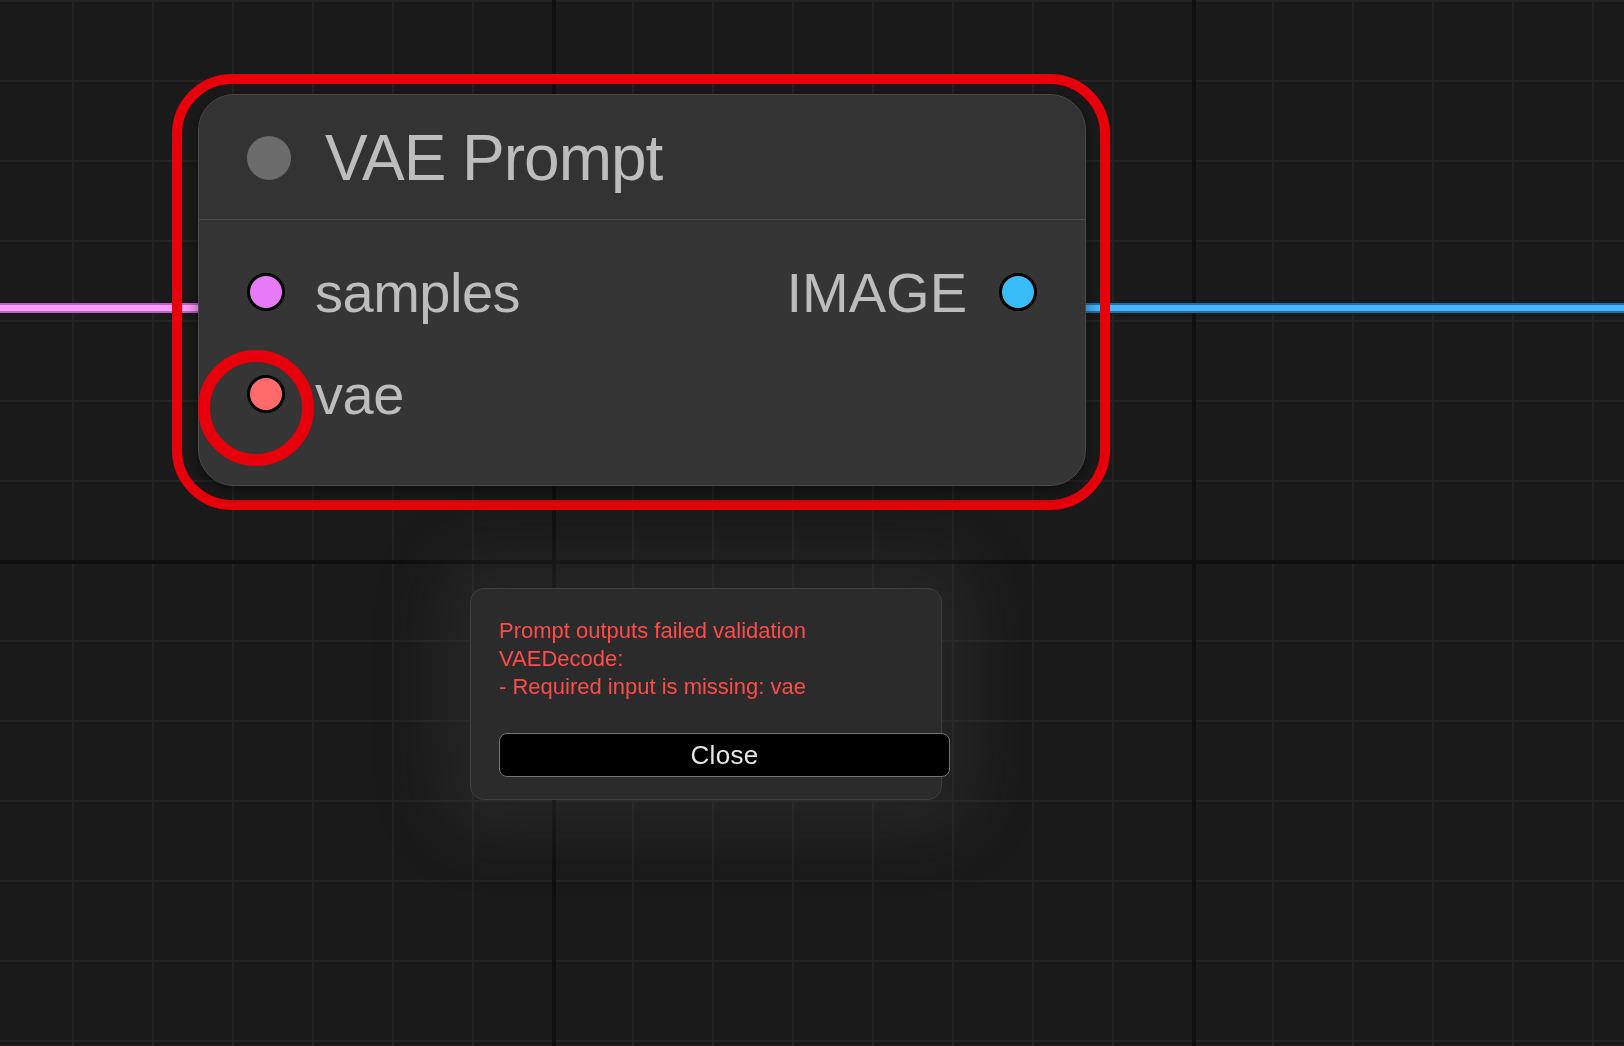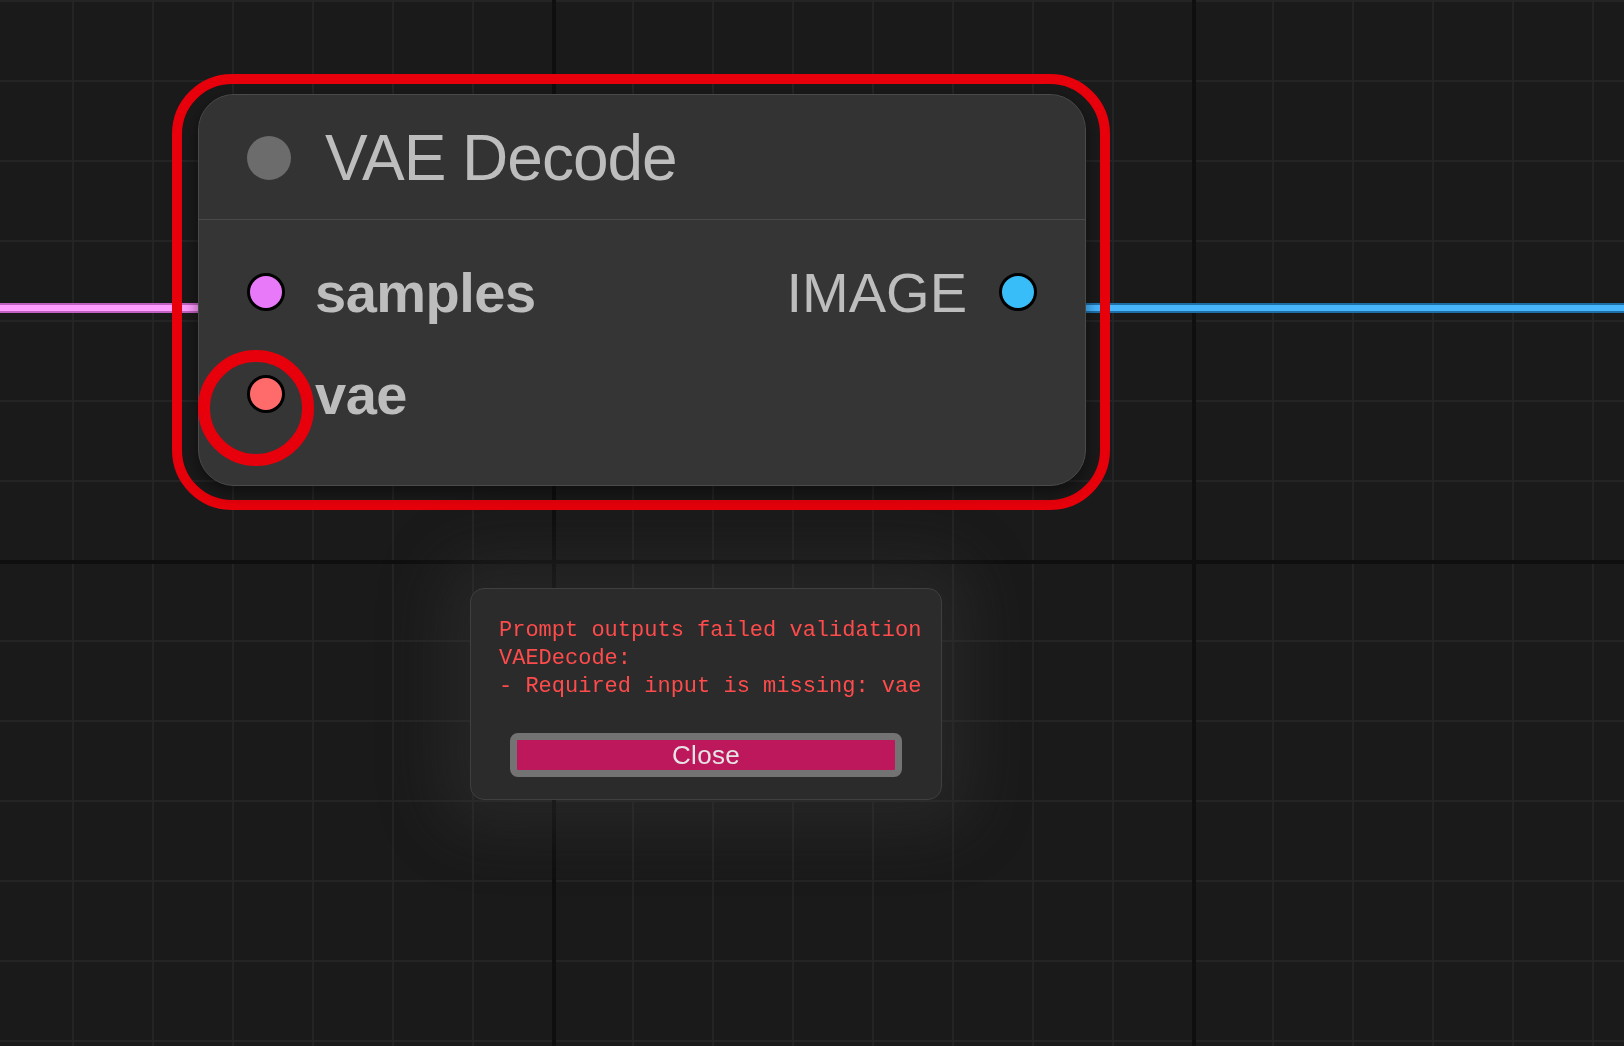--- a/index.html
+++ b/index.html
@@ -130,21 +130,21 @@
     border: 3px solid #000;
     flex: 0 0 auto;
   }
   .port-samples { background: #e879f9; }
   .port-vae     { background: #ff6b6b; }
   .port-image   { background: #38bdf8; }
 
   .io-label {
     font-size: 56px;
     color: #bdbdbd;
-    font-weight: 700;
+    font-weight: 400;
     letter-spacing: -0.5px;
   }
   .io-label-out {
     font-size: 56px;
     color: #bdbdbd;
     font-weight: 400;
   }
 
   
   .missing-ring {
@@ -172,55 +172,55 @@
   }
   .dialog .glow {
     position: absolute;
     inset: -40px;
     border-radius: 40px;
     background: radial-gradient(closest-side, rgba(120,120,120,0.25), rgba(0,0,0,0));
     z-index: -1;
     pointer-events: none;
   }
   .dialog-text {
-    font-family: Liberation Mono, monospace;
+    font-family: Liberation Sans, sans-serif;
     font-size: 22px;
     line-height: 1.28;
     color: #ff4b4b;
     white-space: pre;
     margin-bottom: 32px;
   }
   .dialog-button {
     display: block;
-    width: 392px;
+    width: 451px;
     margin: 0 auto;
     height: 44px;
-    background: #be185d;
-    border: 7px solid #737373;
+    background: #000000;
+    border: 1px solid #737373;
     border-radius: 8px;
     color: #e5e5e5;
     font-size: 26px;
     letter-spacing: 0.3px;
     cursor: pointer;
   }
 </style>
 </head>
 <body>
 
 <div class="grid"></div>
 
 <div class="wire wire-left"></div>
 <div class="wire wire-right"></div>
 
 <div class="node-highlight"></div>
 
 <div class="node">
   <div class="node-header">
     <div class="status-dot"></div>
-    <div class="node-title">VAE Decode</div>
+    <div class="node-title">VAE Prompt</div>
   </div>
   <div class="node-body">
 
     <div class="io-row">
       <div class="io-left">
         <div class="port port-samples"></div>
         <div class="io-label">samples</div>
       </div>
       <div class="io-right">
         <div class="io-label-out">IMAGE</div>

